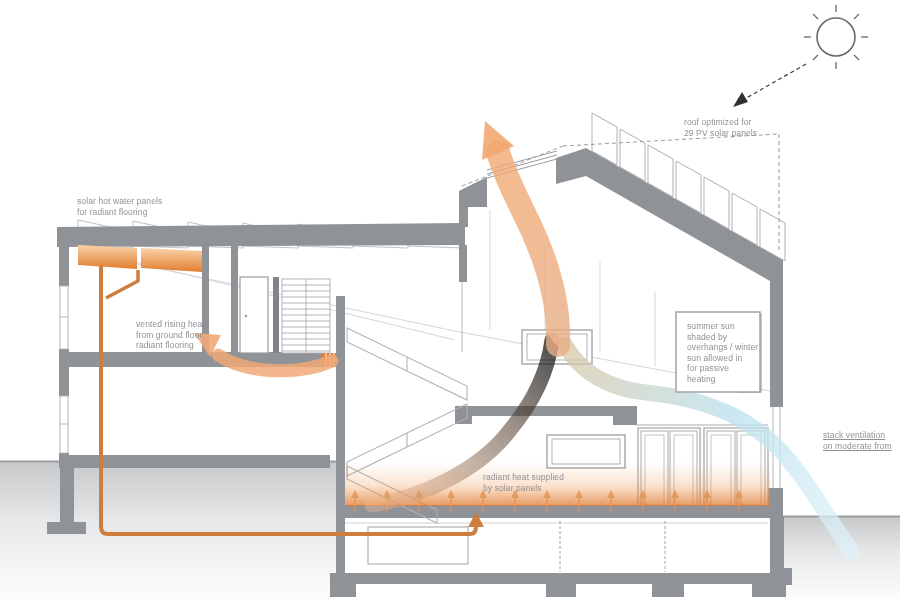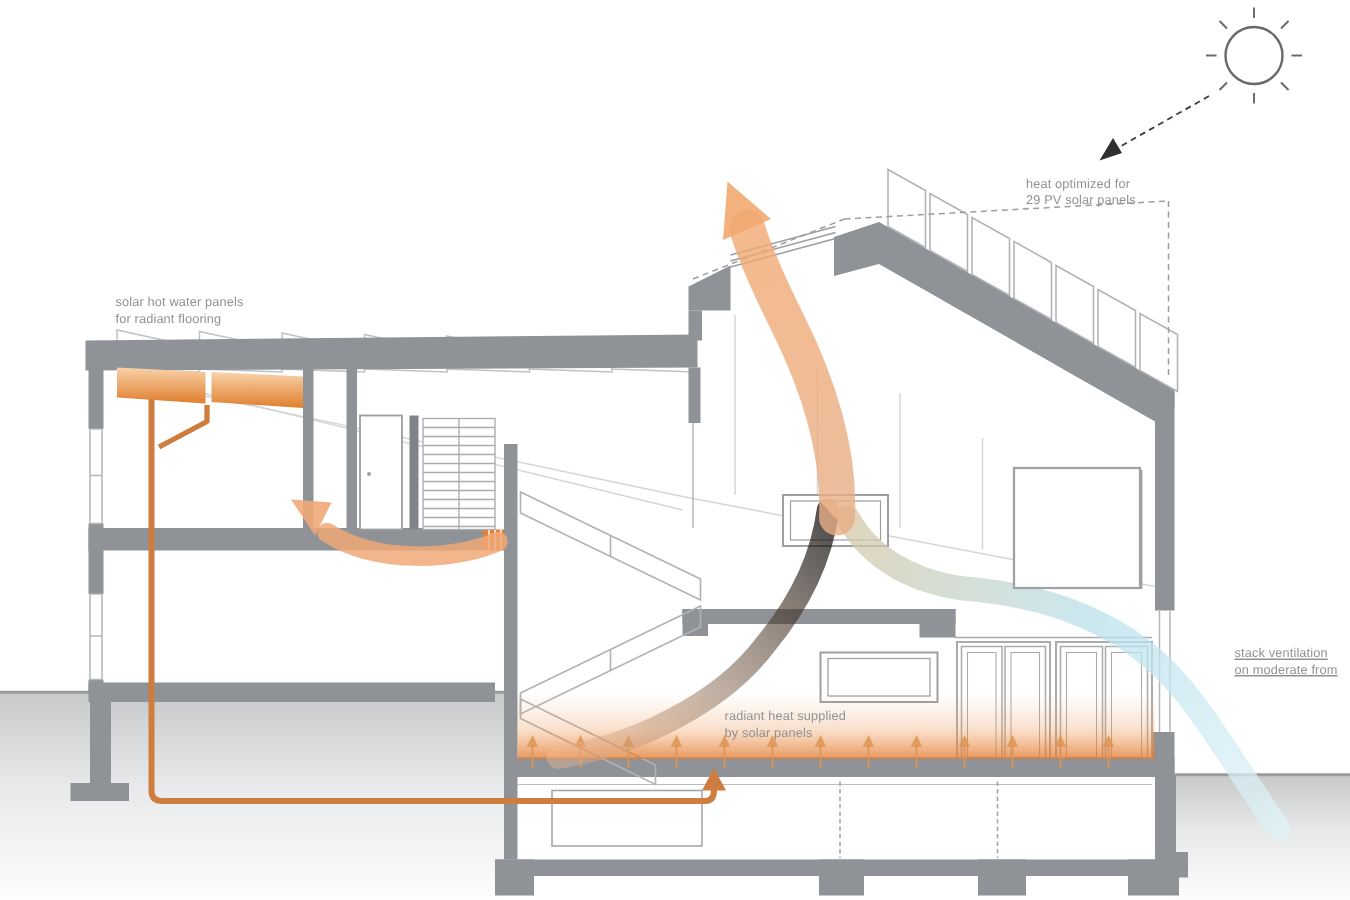--- a/index.html
+++ b/index.html
@@ -263,26 +263,39 @@
   </g>
 
   <rect x="676" y="312" width="84" height="80" fill="#ffffff" stroke="#9fa2a5" stroke-width="1.5"></rect>
 </svg>
 
 <div class="lbl" style="left:77px;top:196px;">
   <div>solar hot water panels</div>
   <div>for radiant flooring</div>
 </div>
 
+<div class="lbl" style="left:136px;top:319px;">
+  <div>vented rising heat</div>
+  <div>from ground floor</div>
+  <div>radiant flooring</div>
+</div>
 
 <div class="lbl" style="left:684px;top:117px;">
-  <div>heat optimized for</div>
+  <div>roof optimized for</div>
   <div>29 PV solar panels</div>
 </div>
 
+<div class="lbl" style="left:687px;top:321px;">
+  <div>summer sun</div>
+  <div>shaded by</div>
+  <div>overhangs / winter</div>
+  <div>sun allowed in</div>
+  <div>for passive</div>
+  <div>heating</div>
+</div>
 
 <div class="lbl" style="left:823px;top:430px;text-decoration:underline;">
   <div>stack ventilation</div>
   <div>on moderate from</div>
 </div>
 
 <div class="lbl" style="left:483px;top:472px;">
   <div>radiant heat supplied</div>
   <div>by solar panels</div>
 </div>

